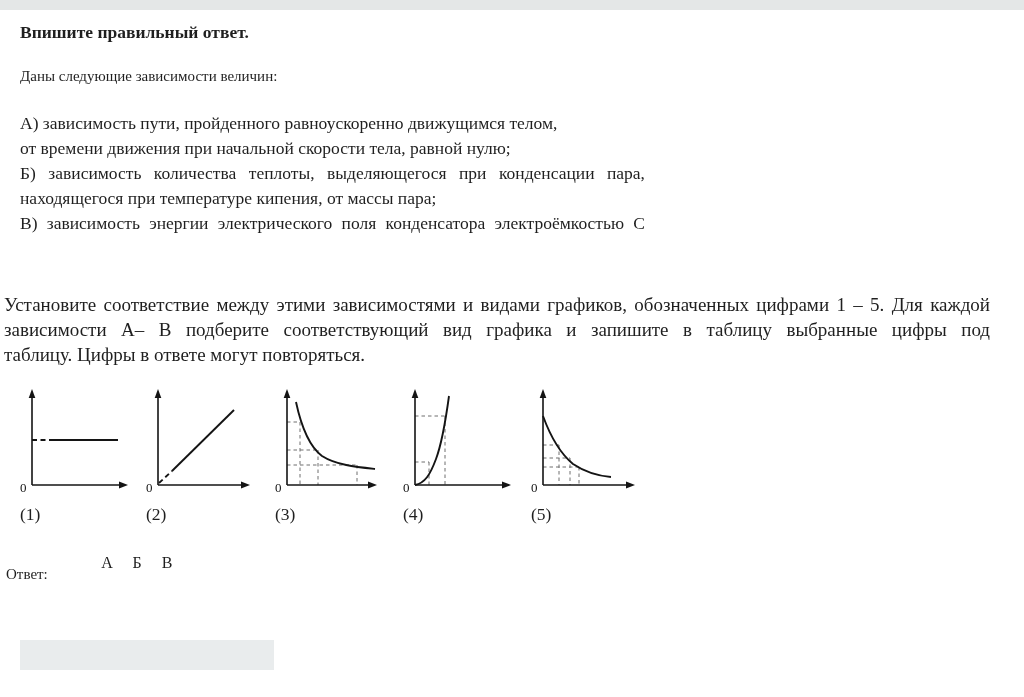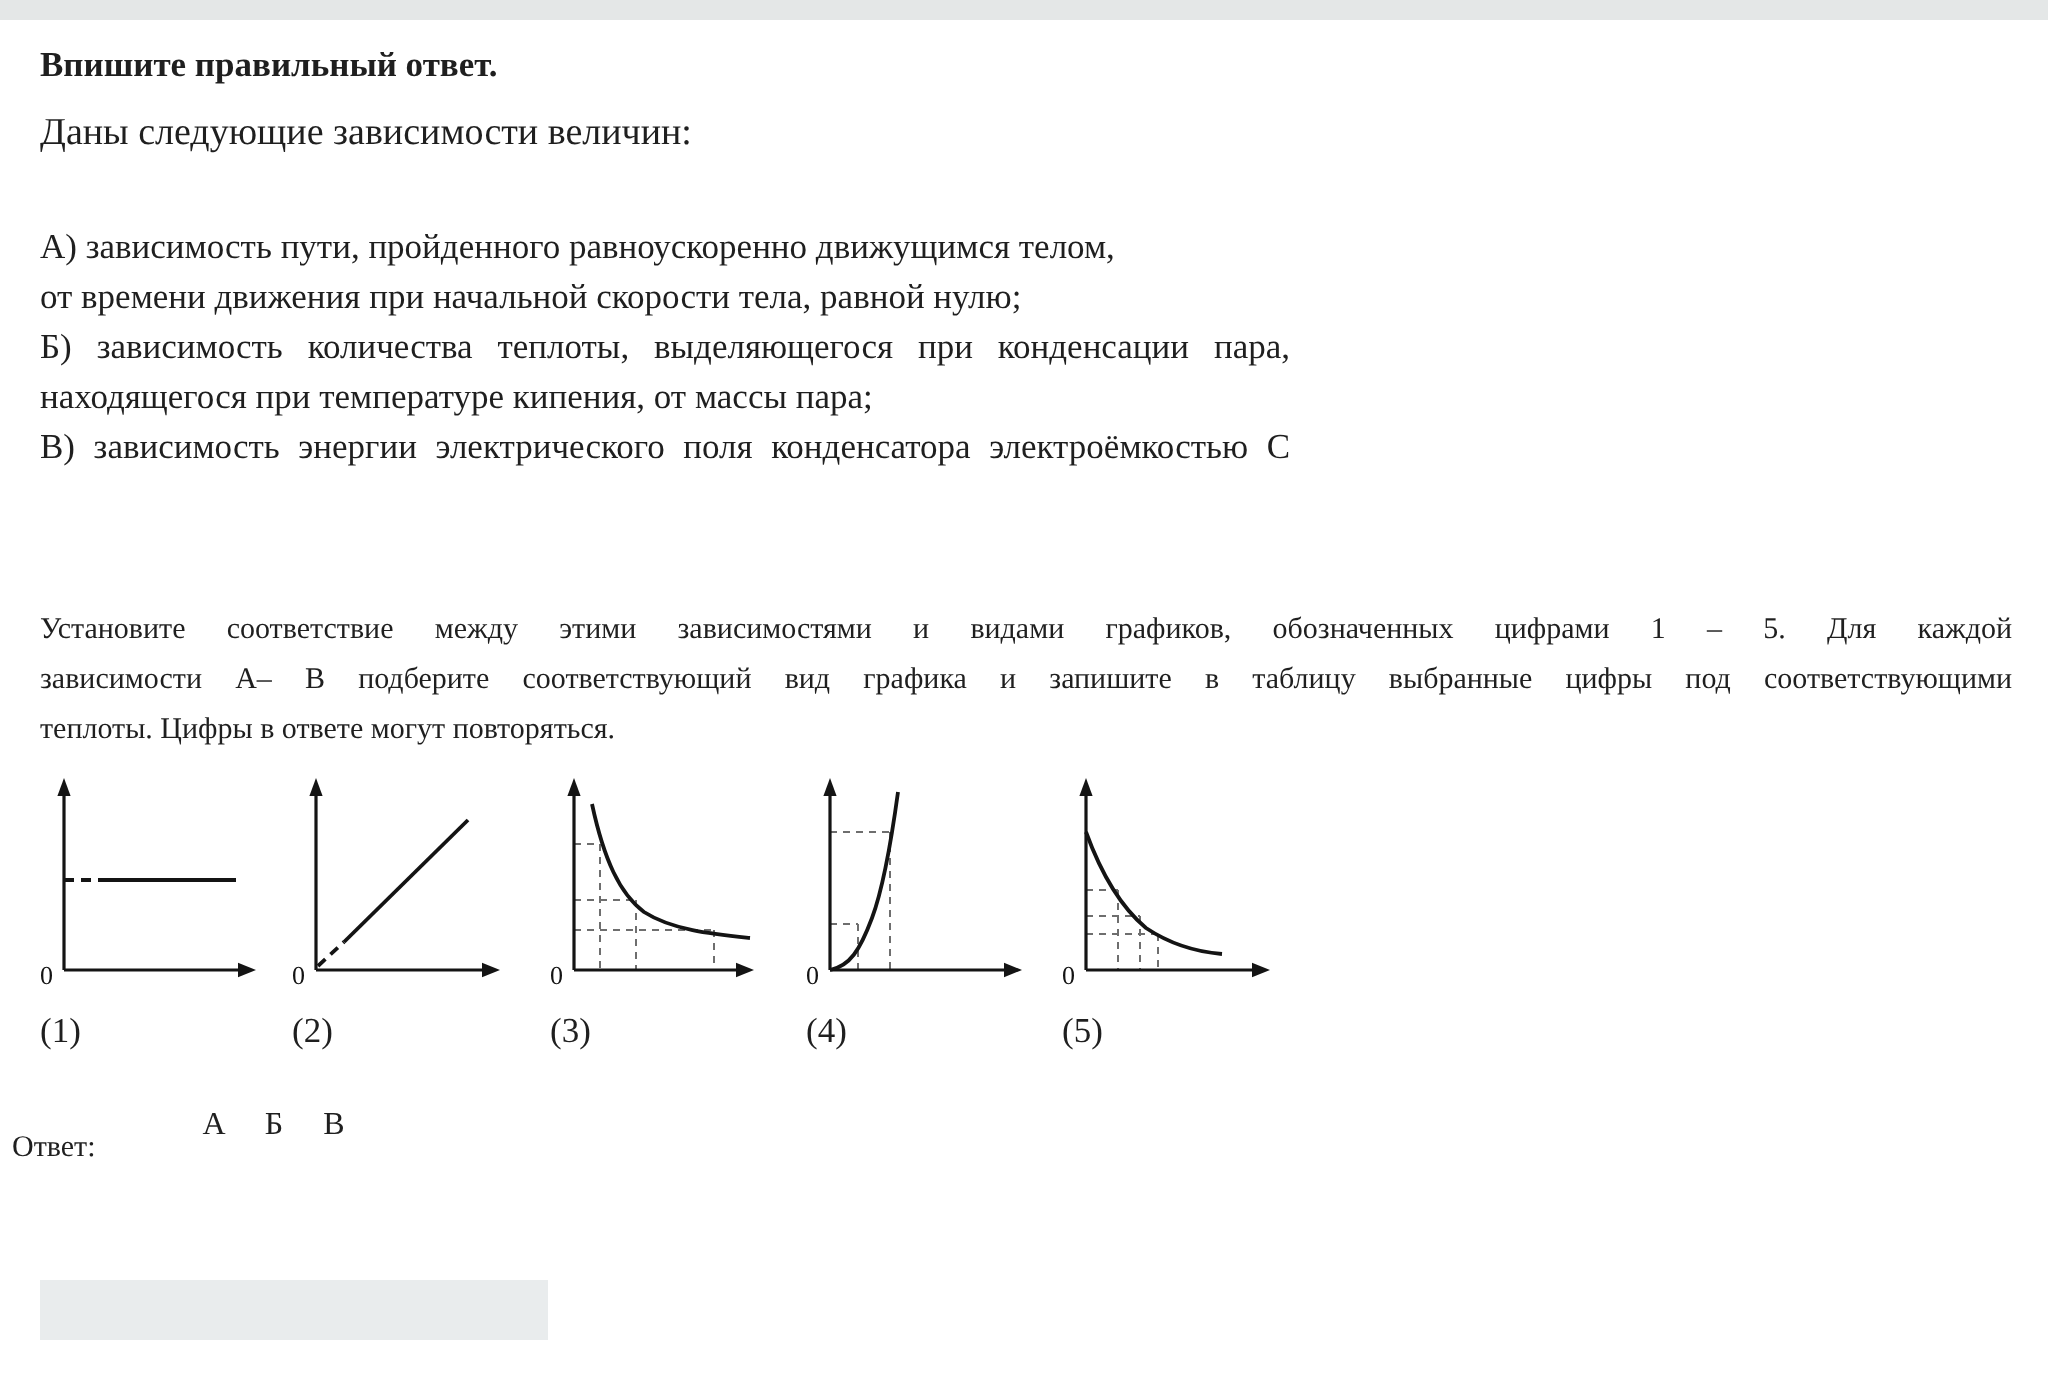--- a/index.html
+++ b/index.html
@@ -2,23 +2,23 @@
 <html><head>
 <meta charset="utf-8">
 <style>
   html,body{margin:0;padding:0;background:#fff;}
   .page{
     position:relative;width:1024px;height:697px;background:#ffffff;
     font-family:"Liberation Serif","DejaVu Serif",serif;color:#1f1f1f;overflow:hidden;
   }
   .topbar{position:absolute;left:0;top:0;width:1024px;height:10px;background:#e4e7e7;}
   .title{position:absolute;left:20px;top:22px;font-size:17.5px;font-weight:bold;white-space:nowrap;}
-  .intro{position:absolute;left:20px;top:56px;font-size:19px;white-space:nowrap;}
+  .intro{position:absolute;left:20px;top:68px;font-size:15px;white-space:nowrap;}
   .deps{position:absolute;left:20px;top:111px;width:625px;font-size:17.5px;}
-  .task{position:absolute;left:20px;top:292px;width:986px;font-size:15px;margin-top:11px;}
+  .task{position:absolute;left:4px;top:292px;width:986px;font-size:19px;}
   .tline{height:25px;line-height:25px;overflow:hidden;}
   .tline.left{white-space:nowrap;}
   .tline.just{text-align:justify;text-align-last:justify;}
   .graphs-row{position:absolute;left:0;top:388px;width:1024px;height:140px;}
   .graph{position:absolute;top:0;width:124px;}
   .caption{margin:6px 0 0 4px;font-size:17.5px;color:#1f1f1f;}
   .ans-label{position:absolute;left:6px;top:566px;font-size:15px;text-align:center;}
   .ans-cols{position:absolute;left:92px;top:554px;font-size:16px;}
   .ans-cols span{display:inline-block;width:30px;text-align:center;}
   .answer-box{
@@ -41,21 +41,21 @@
     <div class="tline left">А) зависимость пути, пройденного равноускоренно движущимся телом,</div>
     <div class="tline left">от времени движения при начальной скорости тела, равной нулю;</div>
     <div class="tline just">Б) зависимость количества теплоты, выделяющегося при конденсации пара,</div>
     <div class="tline left">находящегося при температуре кипения,  от массы пара;</div>
     <div class="tline just">В) зависимость энергии электрического поля конденсатора электроёмкостью С</div>
   </div>
 
   <div class="task">
     <div class="tline just">Установите  соответствие  между  этими  зависимостями  и  видами  графиков,  обозначенных  цифрами  1 – 5.  Для  каждой</div>
     <div class="tline just">зависимости А– В подберите соответствующий вид графика и запишите в таблицу выбранные цифры под соответствующими</div>
-    <div class="tline left">теплоты. Цифры в ответе могут повторяться.</div>
+    <div class="tline left">таблицу. Цифры в ответе могут повторяться.</div>
   </div>
 
   <div class="graphs-row">
       <div class="graph" style="left: 16px;"><svg width="124" height="106" viewBox="0 0 124 106">
           <path d="M16,97 L16,8" stroke="#141414" stroke-width="1.6" fill="none"></path>
           <polygon points="16,1 12.7,10 19.3,10" fill="#141414"></polygon>
           <path d="M16,97 L104,97" stroke="#141414" stroke-width="1.6" fill="none"></path>
           <polygon points="112,97 103,93.4 103,100.6" fill="#141414"></polygon>
           <path d="M16,52 L33,52" stroke="#141414" stroke-width="1.9" fill="none" stroke-dasharray="5,3.5"></path>
           <path d="M33,52 L102,52" stroke="#141414" stroke-width="1.9" fill="none"></path>

